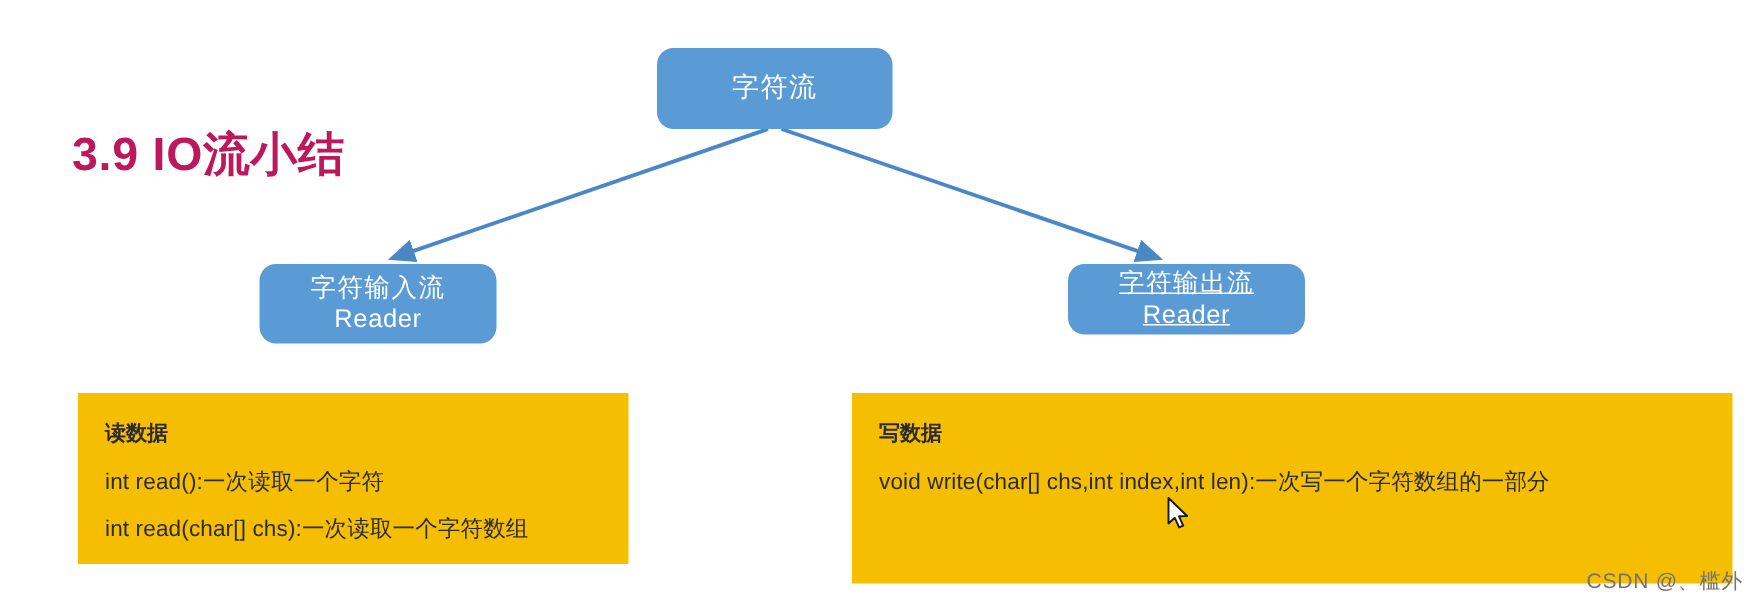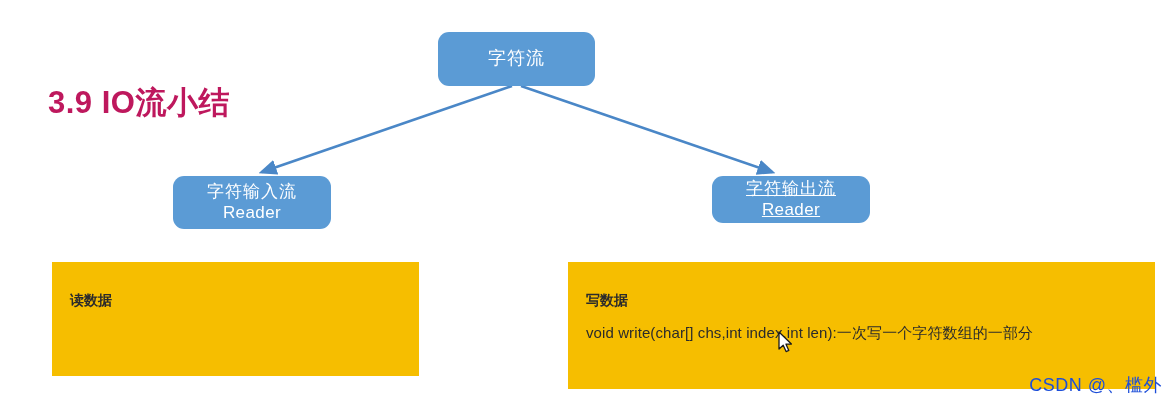--- a/index.html
+++ b/index.html
@@ -81,21 +81,21 @@
     width: 158px;
     height: 47px;
     text-decoration: underline;
   }
 
   
   .panel {
     position: absolute;
     background: #f6be00;
     box-sizing: border-box;
-    padding: 30px 16px 0 18px;
+    padding: 18px 16px 0 18px;
     color: #2b2b2b;
   }
   #panel-read {
     left: 52px;
     top: 262px;
     width: 367px;
     height: 114px;
   }
   #panel-write {
     left: 568px;
@@ -114,22 +114,22 @@
     margin-bottom: 12px;
     white-space: nowrap;
     letter-spacing: 0.1px;
   }
 
   
   .watermark {
     position: absolute;
     right: 14px;
     bottom: 4px;
-    font-size: 18px;
-    color: #1d4ed8;
+    font-size: 14px;
+    color: #737373;
     white-space: nowrap;
     letter-spacing: 0.5px;
   }
 
   
   .cursor {
     position: absolute;
     left: 778px;
     top: 331px;
     width: 16px;
@@ -162,20 +162,22 @@
     <span class="en">Reader</span>
   </div>
 
   <div class="node" id="node-writer">
     <span class="cn">字符输出流</span>
     <span class="en">Reader</span>
   </div>
 
   <div class="panel" id="panel-read">
     <div class="head">读数据</div>
+    <div class="line">int read():一次读取一个字符</div>
+    <div class="line">int read(char[] chs):一次读取一个字符数组</div>
   </div>
 
   <div class="panel" id="panel-write">
     <div class="head">写数据</div>
     <div class="line">void write(char[] chs,int index,int len):一次写一个字符数组的一部分</div>
   </div>
 
   <svg class="cursor" viewBox="0 0 16 24" xmlns="http://www.w3.org/2000/svg">
     <path d="M1,1 L1,18 L5.2,14.2 L8.1,20.6 L10.8,19.4 L8.0,13.2 L13.4,13.0 Z" fill="#ffffff" stroke="#1a1a1a" stroke-width="1.3" stroke-linejoin="round"></path>
   </svg>

